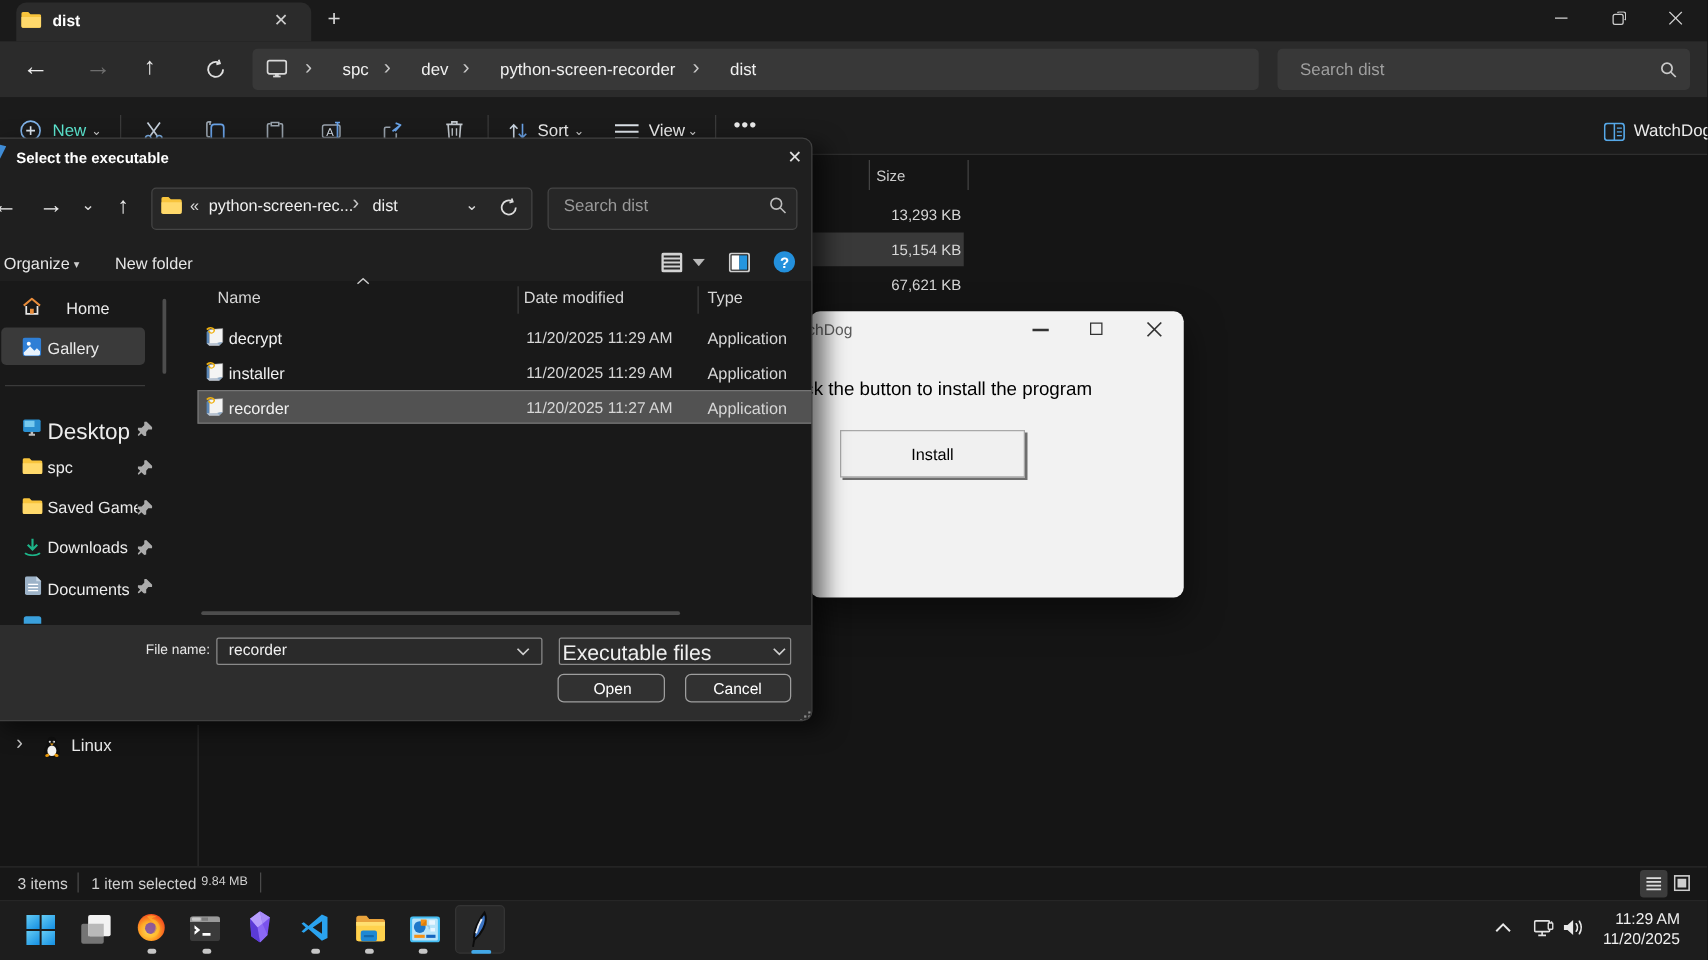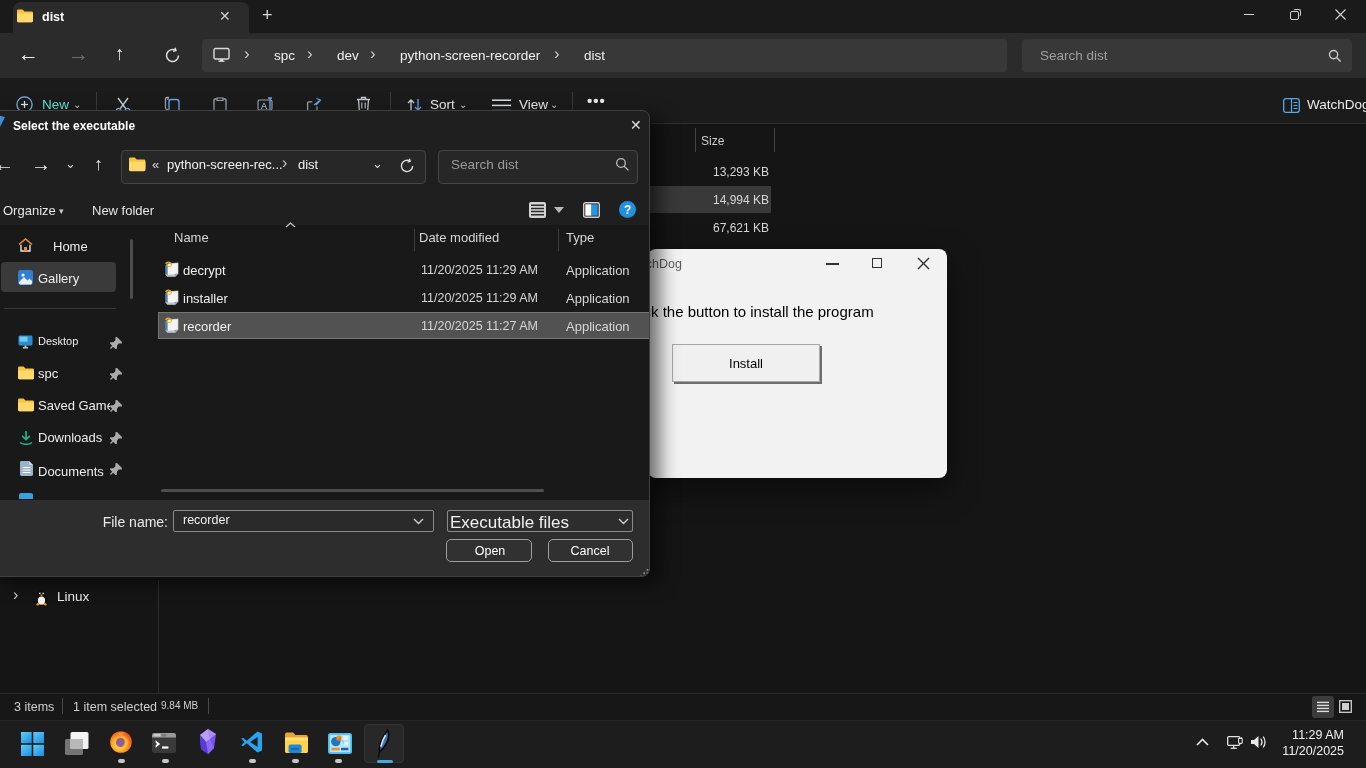--- a/index.html
+++ b/index.html
@@ -168,21 +168,21 @@
         </g>
       </svg>
     </div>
   <div class="txt" style="left:1307px;top:97px;font-size:13.5px;color:#ececec;">WatchDog</div>
 
   <div class="abs" style="left:650px;top:186px;width:121px;height:27px;background:#393939;"></div>
   <div class="txt" style="left:701px;top:134px;font-size:12px;color:#cccccc;">Size</div>
   <div class="abs" style="left:695px;top:128px;width:1px;height:24px;background:#434343;"></div>
   <div class="abs" style="left:774px;top:128px;width:1px;height:24px;background:#434343;"></div>
   <div class="txt" style="left:769px;top:165px;font-size:12px;color:#d6d6d6;transform:translateX(-100%);">13,293 KB</div>
-  <div class="txt" style="left:769px;top:193px;font-size:12px;color:#d6d6d6;transform:translateX(-100%);">14,994 KB</div>
+  <div class="txt" style="left:769px;top:193px;font-size:12px;color:#d6d6d6;transform:translateX(-100%);">15,154 KB</div>
   <div class="txt" style="left:769px;top:221px;font-size:12px;color:#d6d6d6;transform:translateX(-100%);">67,621 KB</div>
 
   <div class="abs" style="left:158px;top:580px;width:1px;height:113px;background:#2d2d2d;"></div>
   <div class="txt" style="left:13px;top:586px;font-size:16px;color:#c8c8c8;">›</div>
   <div class="abs" style="left:34px;top:589px;">
       <svg width="15" height="17" viewBox="0 0 15 17">
         <path d="M7.5 0.4 q3.3 0 3.6 3.6 q0.2 2.3 1.5 4.5 q1.3 2.2 1.3 3.9 q0 1.8-1.2 2.7 q-1.2 1.4-2.6 1.6 q-1.3 0.2-2.6 0.2 t-2.6-0.2 q-1.4-0.2-2.6-1.6 q-1.2-0.9-1.2-2.7 q0-1.7 1.3-3.9 q1.3-2.2 1.5-4.5 Q4.2 0.4 7.5 0.4Z" fill="#101010"></path>
         <ellipse cx="7.5" cy="11.6" rx="3.6" ry="4.2" fill="#f4f4f4"></ellipse>
         <circle cx="5.9" cy="4.4" r="0.9" fill="#fff"></circle>
         <circle cx="9.1" cy="4.4" r="0.9" fill="#fff"></circle>
@@ -330,21 +330,21 @@
     <div class="abs" style="left:11px;top:197px;width:112px;height:1px;background:#3a3a3a;"></div>
 
     <div class="abs" style="left:25px;top:224px;">
         <svg width="15" height="14" viewBox="0 0 15 14">
           <rect x="0.5" y="0.5" width="14" height="10" rx="1.4" fill="#2a8fd0"></rect>
           <rect x="1.6" y="1.6" width="8" height="5" fill="#7fd0f2" opacity="0.9"></rect>
           <rect x="5" y="12" width="5" height="1.6" fill="#bdbdbd"></rect>
           <rect x="6.5" y="10.5" width="2" height="2" fill="#bdbdbd"></rect>
         </svg>
       </div>
-    <div class="txt" style="left:45px;top:224px;font-size:11px;color:#ececec;">Desktop</div>
+    <div class="txt" style="left:45px;top:224px;font-size:18px;color:#ececec;">Desktop</div>
 
     <div class="abs" style="left:25px;top:255px;">
         <svg width="16" height="14" viewBox="0 0 16 14">
           <path d="M0 2 q0-1.4 1.4-1.4 h4.2 l1.8 1.8 h7.2 q1.4 0 1.4 1.4 v8 q0 1.4-1.4 1.4 H1.4 Q0 13.2 0 11.8 Z" fill="#f8c43c"></path>
           <path d="M0 4.6 h16 v7.2 q0 1.4-1.4 1.4 H1.4 Q0 13.2 0 11.8 Z" fill="#ffd96b"></path>
         </svg>
       </div>
     <div class="txt" style="left:45px;top:255px;font-size:13px;color:#ececec;">spc</div>
 
     <div class="abs" style="left:25px;top:287px;">
@@ -432,21 +432,21 @@
           <path d="M1.9 2.2 Q4.4 -0.4 7.6 1.2 Q10 2.6 8.4 4.8 Q6.9 6.6 4.6 5.6 Q3.1 4.8 3.6 3.4 L5.2 3.9 Q5 4.6 5.8 4.9 Q7 5.3 7.6 4.1 Q8.2 2.9 6.8 2.2 Q4.8 1.2 3.2 3.2 Z" fill="#efb111"></path>
         </svg>
       </div>
     <div class="txt" style="left:190px;top:208px;font-size:13px;color:#f0f0f0;">recorder</div>
     <div class="txt" style="left:428px;top:208px;font-size:12.5px;color:#d6d6d6;">11/20/2025 11:27 AM</div>
     <div class="txt" style="left:573px;top:208px;font-size:13px;color:#d6d6d6;">Application</div>
 
     <div class="abs" style="left:168px;top:378px;width:383px;height:3px;background:#4d4d4d;border-radius:2px;"></div>
 
     <div class="abs" style="left:0;top:389px;width:656px;height:78px;background:#2d2d2d;"></div>
-    <div class="txt" style="left:175px;top:403px;font-size:14px;color:#e8e8e8;transform:translateX(-100%);">File name:</div>
+    <div class="txt" style="left:175px;top:403px;font-size:11px;color:#e8e8e8;transform:translateX(-100%);">File name:</div>
     <div class="abs" style="left:180px;top:399px;width:261px;height:22px;background:#2a2a2a;border:1px solid #8a8a8a;border-radius:2px;"></div>
     <div class="txt" style="left:190px;top:402px;font-size:12.5px;color:#f0f0f0;">recorder</div>
     <div class="abs" style="left:420px;top:407px;">
         <svg width="11" height="7" viewBox="0 0 11 7">
           <path d="M1 1 L5.5 5.5 L10 1" fill="none" stroke="#cfcfcf" stroke-width="1.4"></path>
         </svg>
       </div>
     <div class="abs" style="left:454px;top:399px;width:186px;height:22px;background:#2d2d2d;border:1px solid #8a8a8a;border-radius:2px;"></div>
     <div class="txt" style="left:457px;top:402px;font-size:17px;color:#f0f0f0;">Executable files</div>
     <div class="abs" style="left:625px;top:407px;">

